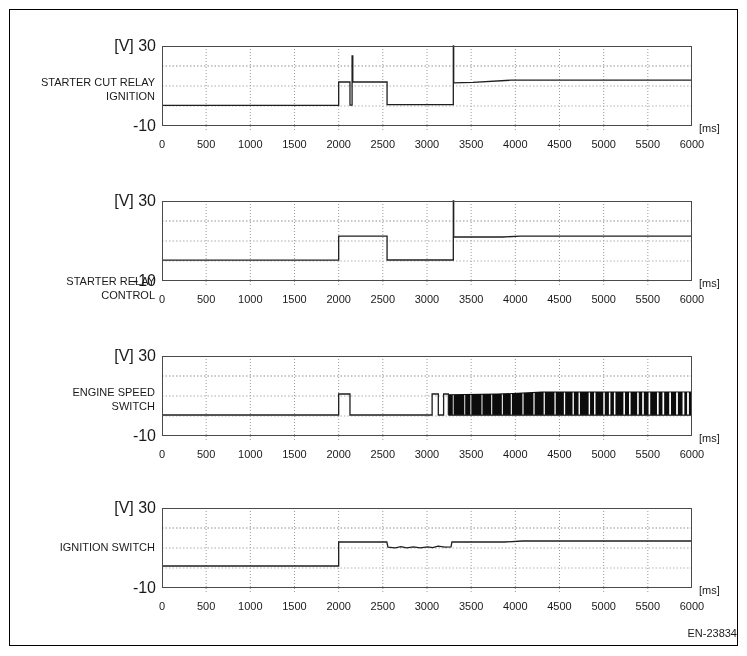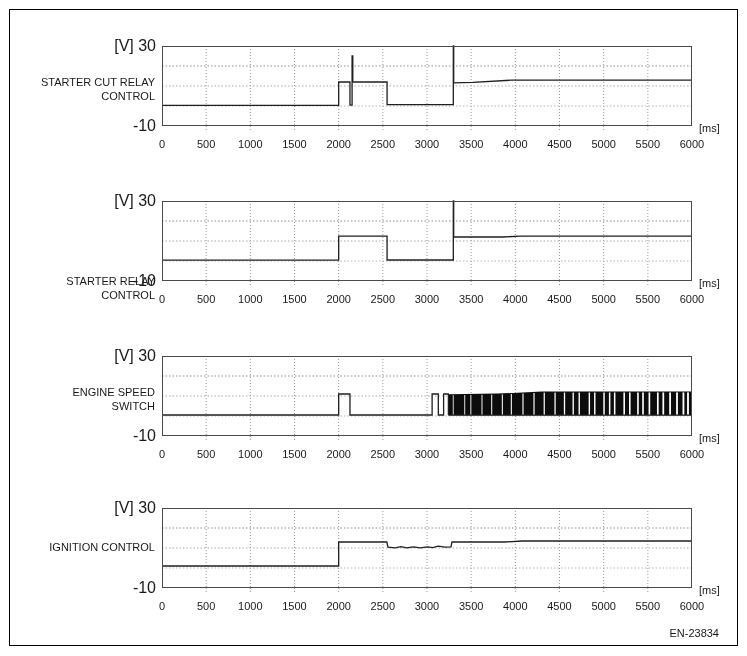--- a/index.html
+++ b/index.html
@@ -22,31 +22,31 @@
   }
   .x-tick {
     position:absolute; width:44px; text-align:center;
     font-size:11px; line-height:12px;
   }
   .ms-label {
     position:absolute; left:699px; font-size:11px; line-height:12px;
   }
   .plot-svg { position:absolute; left:162px; overflow:visible; }
   .footer-code {
-    position:absolute; right:28px; top:627px; font-size:11px;
+    position:absolute; right:10px; top:627px; font-size:11px;
   }
 </style>
 </head>
 <body>
 
 <div class="border-frame"></div>
 
 <div id="charts-root">
     <div class="chart-label" style="top: 75px;">STARTER CUT RELAY
-CONTROL</div>
+IGNITION</div>
     <div class="y-top-label" style="top: 40px;">[V] 30</div>
     <div class="y-bot-label" style="top: 120px;">-10</div>
     <div class="x-tick" style="left: 140px; top: 138px;">0</div>
     <div class="x-tick" style="left: 184.167px; top: 138px;">500</div>
     <div class="x-tick" style="left: 228.333px; top: 138px;">1000</div>
     <div class="x-tick" style="left: 272.5px; top: 138px;">1500</div>
     <div class="x-tick" style="left: 316.667px; top: 138px;">2000</div>
     <div class="x-tick" style="left: 360.833px; top: 138px;">2500</div>
     <div class="x-tick" style="left: 405px; top: 138px;">3000</div>
     <div class="x-tick" style="left: 449.167px; top: 138px;">3500</div>
@@ -204,21 +204,21 @@
       <rect x="494.96928622831786" y="36.44665577860823" width="1.7025821010659226" height="22.75334422139177" fill="#ffffff"></rect>
       <rect x="500.43758433475665" y="36.439372806657374" width="1.7263745511301956" height="22.76062719334263" fill="#ffffff"></rect>
       <rect x="507.2074406055493" y="36.430356349914916" width="1.7558300533961537" height="22.769643650085087" fill="#ffffff"></rect>
       <rect x="514.111904280126" y="36.42116061583113" width="1.7858712296452184" height="22.778839384168876" fill="#ffffff"></rect>
       <rect x="520.5309385004255" y="36.41261140266314" width="1.8138003125471738" height="22.787388597336864" fill="#ffffff"></rect>
       <rect x="525.0813837178929" y="36.40655087629138" width="1.8335992039937326" height="22.793449123708626" fill="#ffffff"></rect>
       <line x1="286.37666666666667" y1="59.2" x2="530" y2="59.2" stroke="#1f1f1f" stroke-width="1.2"></line>
       <polyline points="0.00,59.00 176.67,59.00 176.67,38.00 187.97,38.00 187.97,59.00 270.12,59.00 270.12,38.00 276.31,38.00 276.31,59.00 281.61,59.00 281.61,38.00 286.38,38.00 286.38,59.00" fill="none" stroke="#1f1f1f" stroke-width="1.3" stroke-linejoin="miter"></polyline>
       <rect x="0.5" y="0.5" width="529" height="79" fill="none" stroke="#4a4a4a" stroke-width="1"></rect>
     </svg>
-    <div class="chart-label" style="top: 540px;">IGNITION CONTROL</div>
+    <div class="chart-label" style="top: 540px;">IGNITION SWITCH</div>
     <div class="y-top-label" style="top: 502px;">[V] 30</div>
     <div class="y-bot-label" style="top: 582px;">-10</div>
     <div class="x-tick" style="left: 140px; top: 600px;">0</div>
     <div class="x-tick" style="left: 184.167px; top: 600px;">500</div>
     <div class="x-tick" style="left: 228.333px; top: 600px;">1000</div>
     <div class="x-tick" style="left: 272.5px; top: 600px;">1500</div>
     <div class="x-tick" style="left: 316.667px; top: 600px;">2000</div>
     <div class="x-tick" style="left: 360.833px; top: 600px;">2500</div>
     <div class="x-tick" style="left: 405px; top: 600px;">3000</div>
     <div class="x-tick" style="left: 449.167px; top: 600px;">3500</div>

